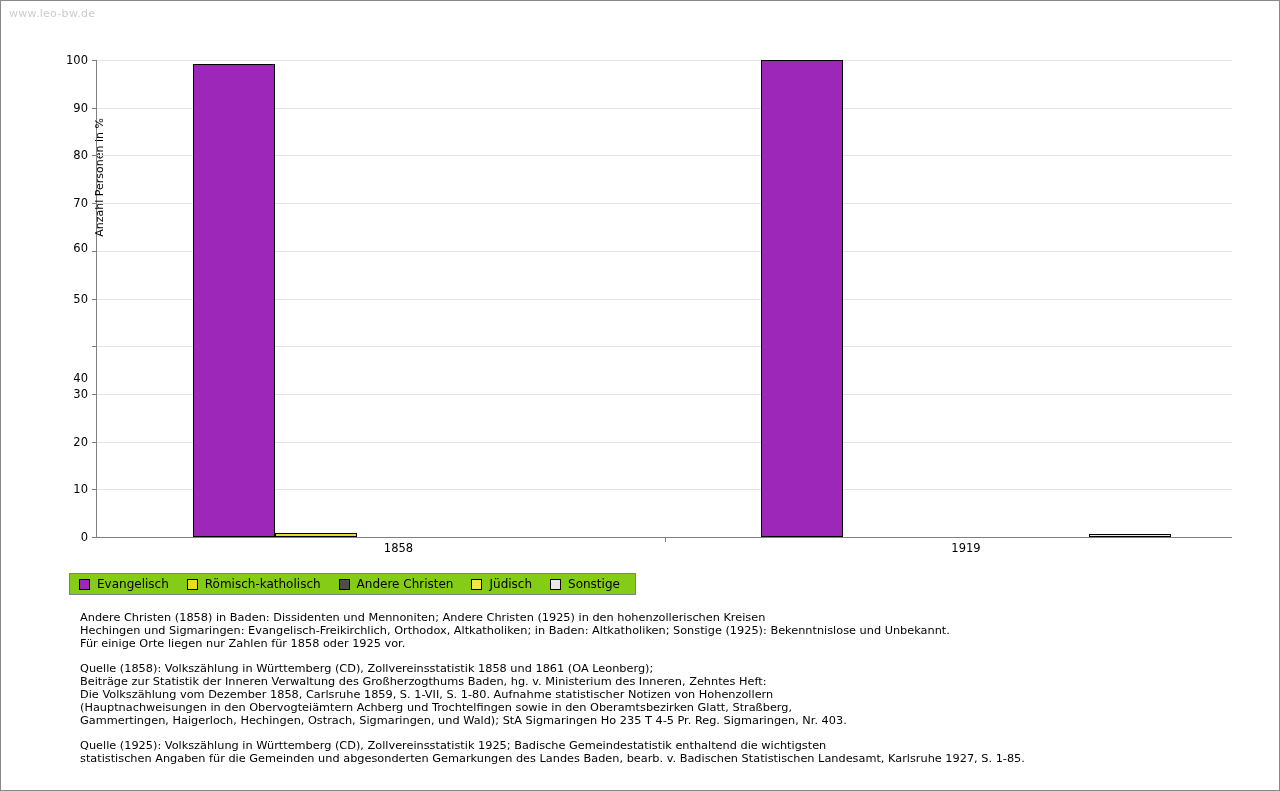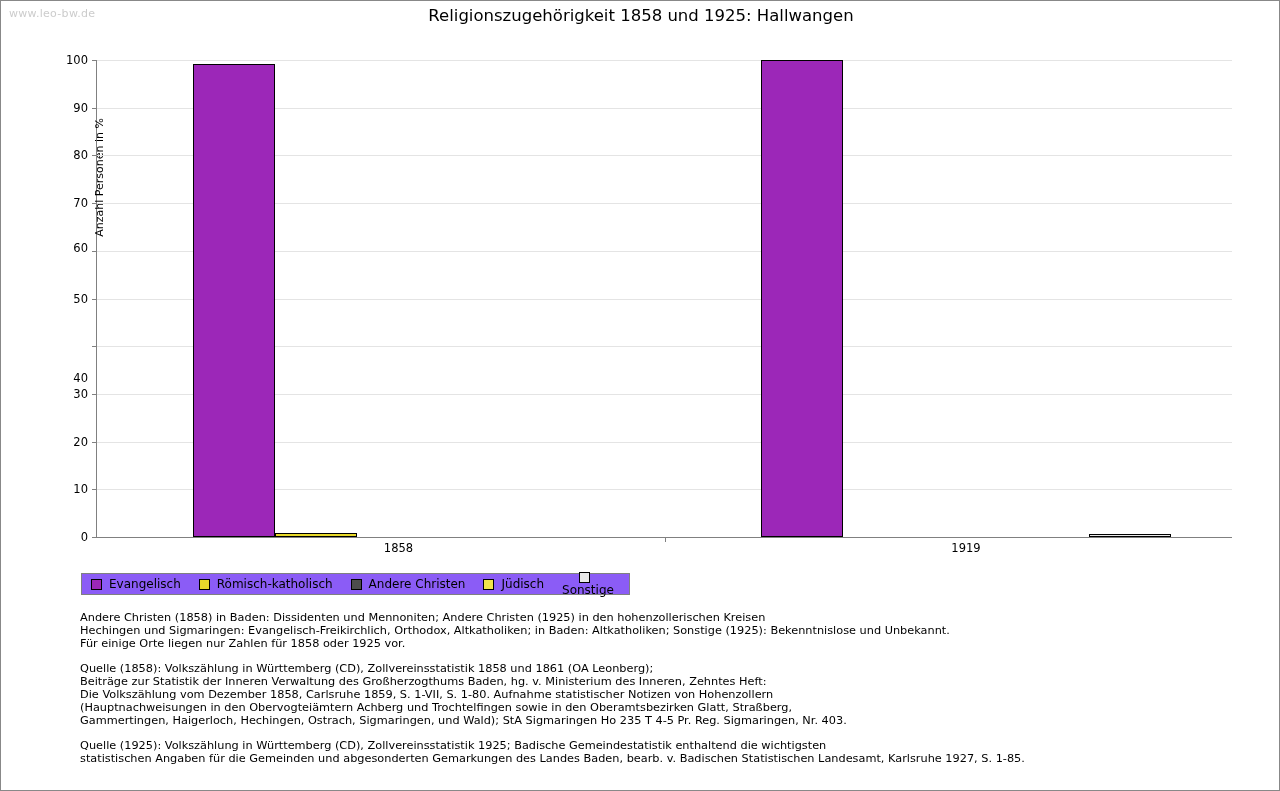--- a/index.html
+++ b/index.html
@@ -104,38 +104,38 @@
   .bar {
     position: absolute;
     bottom: 0;
     border: 1px solid #000000;
     box-sizing: border-box;
   }
   .bar.tiny { border-width: 1px; }
   
   #legend {
     position: absolute;
-    left: 80px;
+    left: 68px;
     top: 572px;
     height: 22px;
     border: 1px solid #808080;
-    background: #8b5cf6;
+    background: #84cc16;
     display: flex;
     align-items: center;
     padding: 0 9px;
     box-sizing: border-box;
   }
   .legend-item {
     display: flex;
     align-items: center;
     margin-right: 18px;
     font-size: 12px;
     white-space: nowrap;
   }
-  .legend-item:last-child { margin-right: 6px; flex-direction: column; }
+  .legend-item:last-child { margin-right: 6px; }
   .legend-swatch {
     width: 11px;
     height: 11px;
     border: 1px solid #000000;
     margin-right: 7px;
     box-sizing: border-box;
   }
   
   #notes {
     position: absolute;
@@ -149,21 +149,20 @@
   #notes p { margin: 0 0 11px 0; }
   #notes p:last-child { margin-bottom: 4px; }
 </style>
 </head>
 <body>
 
 <div id="page">
 
   <div id="watermark">www.leo-bw.de</div>
 
-  <div id="title">Religionszugehörigkeit 1858 und 1925: Hallwangen</div>
 
   <div id="plot">
     <div id="yaxis-title">Anzahl Personen in %</div>
     <div id="grid-layer">
         <div class="tick" style="top: 477px;"></div>
         <div class="ylabel-val" style="top: 472px; line-height: 11px;">0</div>
         <div class="gridline" style="top: 429.3px;"></div>
         <div class="tick" style="top: 429.3px;"></div>
         <div class="ylabel-val" style="top: 424.3px; line-height: 11px;">10</div>
         <div class="gridline" style="top: 381.6px;"></div>

